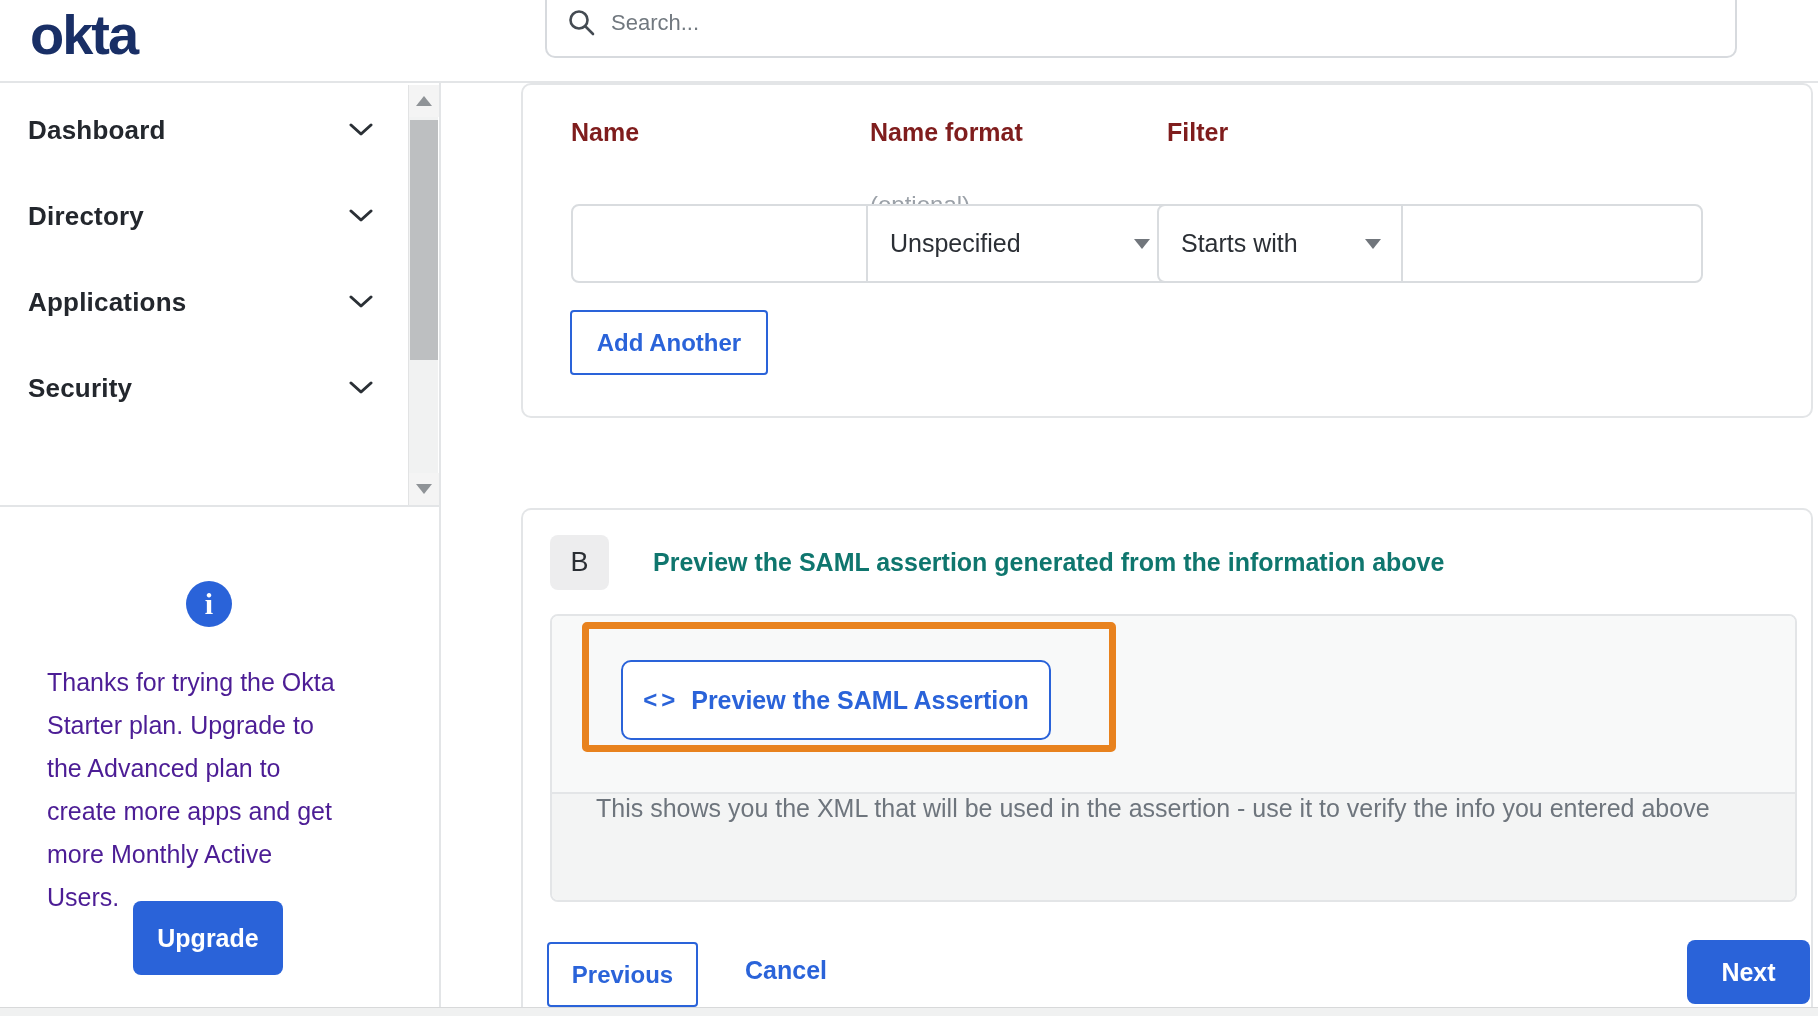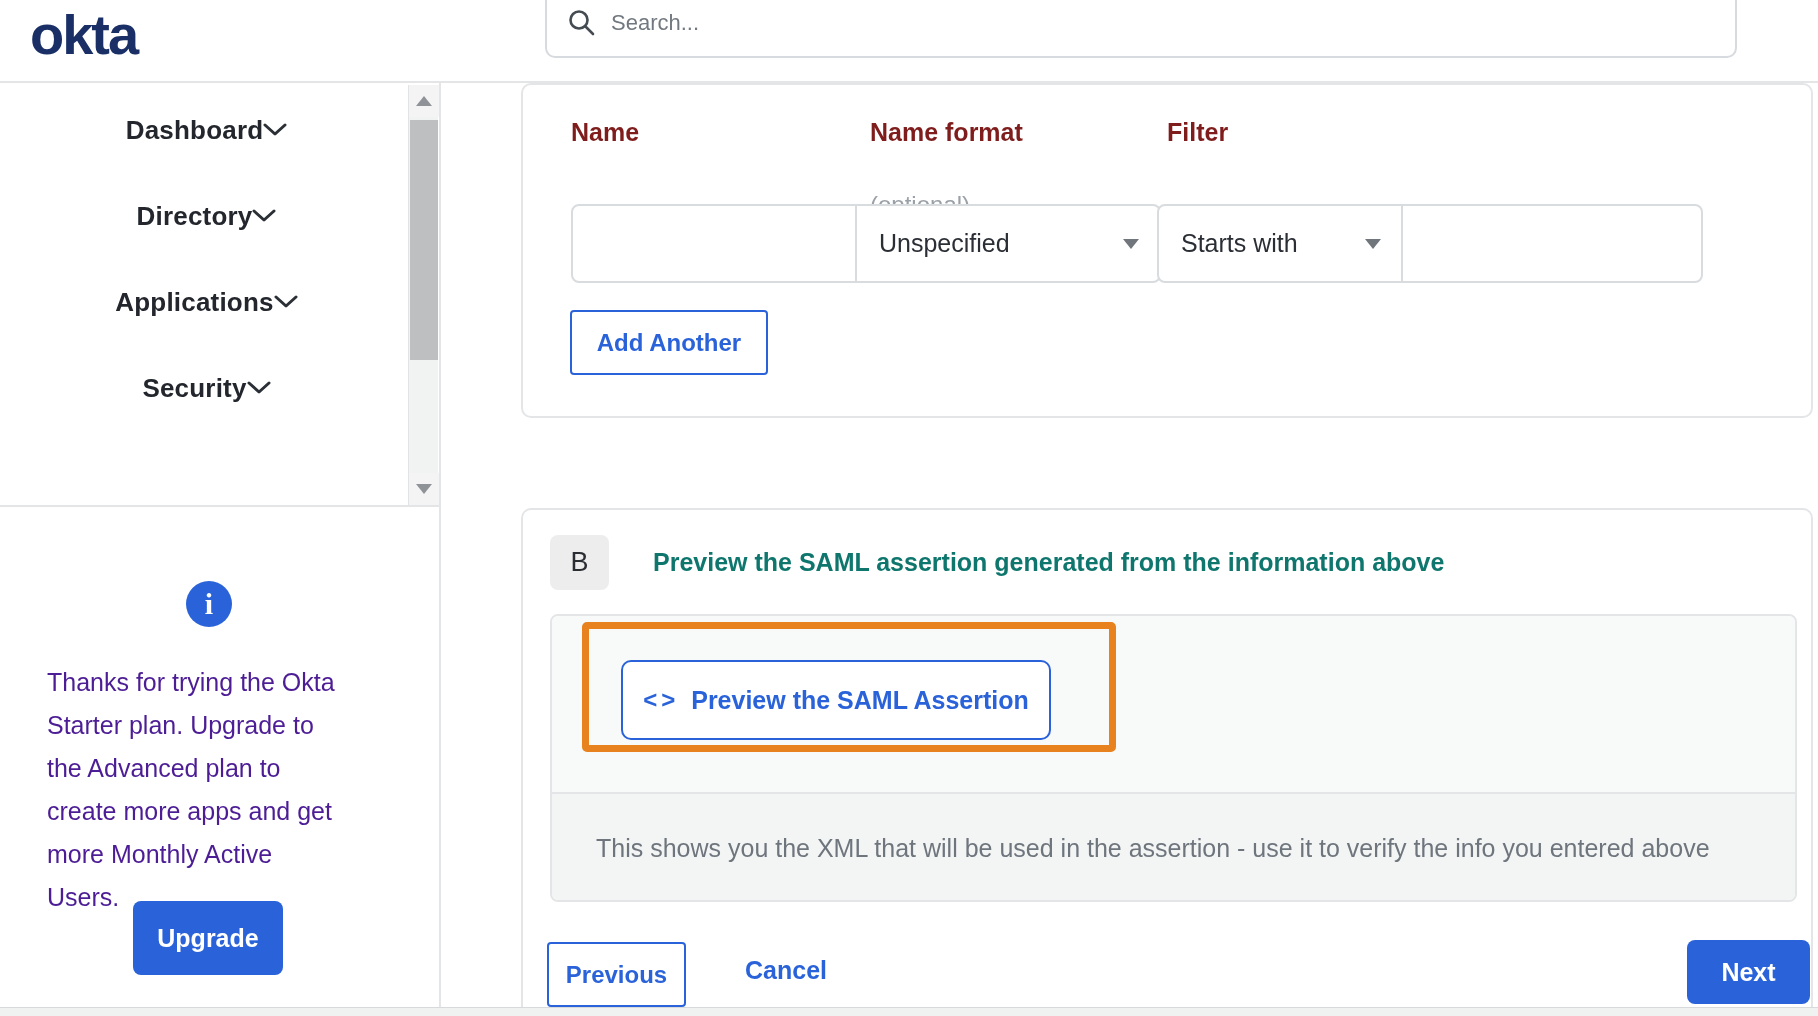--- a/index.html
+++ b/index.html
@@ -10,21 +10,21 @@
   .header { position: absolute; left: 0; top: 0; width: 1818px; height: 83px; background: #fff; border-bottom: 2px solid #e3e5e7; z-index: 5; }
   .logo { position: absolute; left: 30px; top: 2px; font-size: 56px; font-weight: bold; letter-spacing: -2px; color: #192f66; }
   .search-box { position: absolute; left: 545px; top: -12px; width: 1192px; height: 70px; background: #fff; border: 2px solid #d7dade; border-radius: 10px; display: flex; align-items: center; padding-left: 20px; }
   .search-box svg { flex: 0 0 auto; margin-right: 14px; }
   .search-input { border: none; outline: none; flex: 1; font-size: 22px; color: #0f172a; font-family: inherit; background: transparent; }
   .search-input::placeholder { color: #71787f; }
 
   
   .sidebar { position: absolute; left: 0; top: 83px; width: 441px; height: 933px; background: #fff; border-right: 2px solid #e3e5e7; }
   .menu { position: absolute; left: 0; top: 0; width: 439px; height: 424px; border-bottom: 2px solid #e3e5e7; }
-  .menu-item { position: absolute; left: 16px; width: 405px; height: 70px; display: flex; align-items: center; justify-content: center; padding: 0 42px 0 18px; cursor: pointer; }
+  .menu-item { position: absolute; left: 10px; width: 405px; height: 70px; display: flex; align-items: center; justify-content: space-between; padding: 0 42px 0 18px; cursor: pointer; }
   .menu-item .label { font-size: 26px; font-weight: bold; color: #23272d; letter-spacing: 0.2px; }
 
   
   .v-scrollbar { position: absolute; left: 408px; top: 2px; width: 30px; height: 420px; background: #f1f2f2; border-left: 1px solid #e2e3e4; }
   .scroll-btn { position: absolute; left: 0; width: 30px; height: 32px; background: #f4f4f4; display: flex; align-items: center; justify-content: center; cursor: pointer; }
   .scroll-btn.up { top: 0; }
   .scroll-btn.down { bottom: 0; }
   .tri-up { width: 0; height: 0; border-left: 8px solid transparent; border-right: 8px solid transparent; border-bottom: 10px solid #8f9397; }
   .tri-down { width: 0; height: 0; border-left: 8px solid transparent; border-right: 8px solid transparent; border-top: 10px solid #8f9397; }
   .scroll-thumb { position: absolute; left: 1px; top: 35px; width: 28px; height: 240px; background: #bdbfc1; cursor: pointer; }
@@ -50,29 +50,29 @@
   .caret { width: 0; height: 0; border-left: 8px solid transparent; border-right: 8px solid transparent; border-top: 10px solid #71767c; }
   .btn-outline { background: #fff; border: 2px solid #2a63d9; border-radius: 4px; color: #2a63d9; font-size: 24px; font-weight: bold; font-family: inherit; cursor: pointer; }
   .add-another { position: absolute; left: 47px; top: 225px; width: 198px; height: 65px; }
 
   
   .section-head { position: absolute; left: 27px; top: 25px; display: flex; align-items: center; }
   .badge { width: 59px; height: 55px; background: #ededee; border-radius: 8px; display: flex; align-items: center; justify-content: center; font-size: 27px; color: #2a2e33; }
   .section-title { margin-left: 44px; font-size: 25px; font-weight: bold; color: #0f766e; }
   .preview-panel { position: absolute; left: 27px; top: 104px; width: 1247px; height: 288px; border: 2px solid #e3e5e7; border-radius: 8px; overflow: hidden; }
   .panel-top { height: 176px; background: #f8f9f9; position: relative; }
-  .panel-bottom { height: 110px; background: #f3f4f4; border-top: 2px solid #e3e5e7; display: flex; align-items: center; padding-left: 44px; }
+  .panel-bottom { height: 110px; background: #f3f4f4; border-top: 2px solid #e3e5e7; display: flex; align-items: flex-start; padding-left: 44px; }
   .panel-note { font-size: 25px; color: #6e757d; }
   .highlight-rect { position: absolute; left: 30px; top: 6px; width: 534px; height: 130px; border: 7px solid #e8821e; border-radius: 5px; pointer-events: none; z-index: 3; }
   .preview-btn { position: absolute; left: 69px; top: 44px; width: 430px; height: 80px; border-radius: 10px; display: flex; align-items: center; justify-content: center; z-index: 2; }
   .code-glyph { font-size: 24px; font-weight: bold; letter-spacing: 4px; margin-right: 12px; }
   .preview-btn .btn-text { font-size: 25px; font-weight: bold; }
 
   
-  .prev-btn { position: absolute; left: 547px; top: 942px; width: 139px; height: 65px; z-index: 4; }
+  .prev-btn { position: absolute; left: 547px; top: 942px; width: 151px; height: 65px; z-index: 4; }
   .cancel-link { position: absolute; left: 745px; top: 956px; font-size: 25px; font-weight: bold; color: #2a63d9; cursor: pointer; z-index: 4; }
   .next-btn { position: absolute; left: 1687px; top: 940px; width: 123px; height: 64px; background: #2a63d9; color: #fff; border: none; border-radius: 8px; font-size: 25px; font-weight: bold; font-family: inherit; cursor: pointer; z-index: 4; }
 
   
   .h-scroll-strip { position: absolute; left: 0; bottom: 0; width: 1818px; height: 9px; background: #f0f1f1; border-top: 1px solid #d8d9da; z-index: 6; }
 </style>
 </head>
 <body>
 
 <div class="header">
@@ -131,21 +131,21 @@
   </div>
 </div>
 
 <div class="card card-form">
   <span class="col-label" style="left:48px">Name</span>
   <span class="col-label" style="left:347px">Name format</span>
   <span class="col-hint" style="left:347px">(optional)</span>
   <span class="col-label" style="left:644px">Filter</span>
 
   <input class="field text-input" style="left: 48px; width: 297px; border-radius: 8px 0px 0px 8px;" type="text" value="">
-  <div class="field select" style="left:332px; width:306px; border-radius:0 8px 8px 0;align-items:center;">
+  <div class="field select" style="left:343px; width:306px; border-radius:0 8px 8px 0;align-items:center;">
     <span class="sel-value">Unspecified</span>
     <div class="caret"></div>
   </div>
 
   <div class="field select" style="left:634px; width:246px; border-radius:8px 0 0 8px;">
     <span class="sel-value">Starts with</span>
     <div class="caret"></div>
   </div>
   <input class="field text-input" style="left: 878px; width: 302px; border-radius: 0px 8px 8px 0px;" type="text" value="">
 

